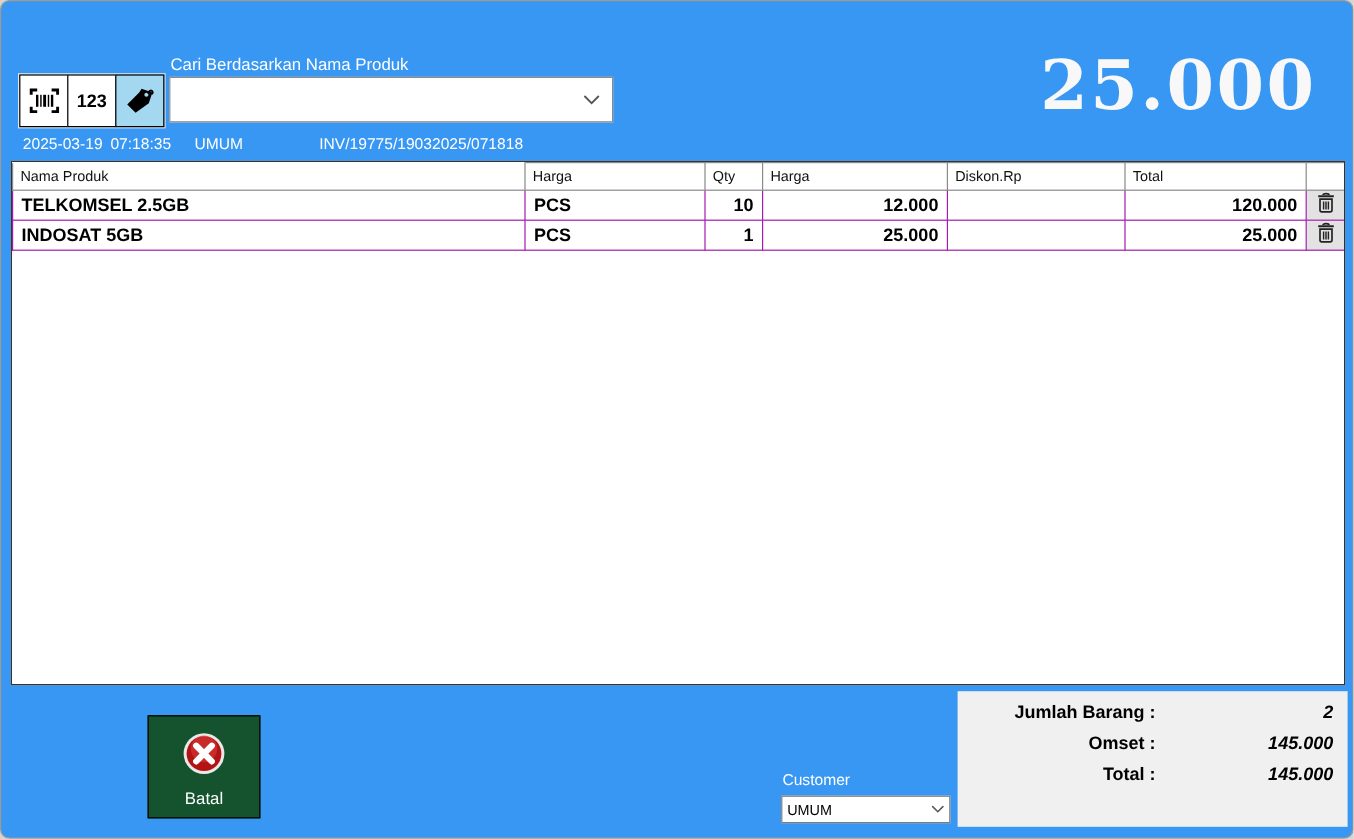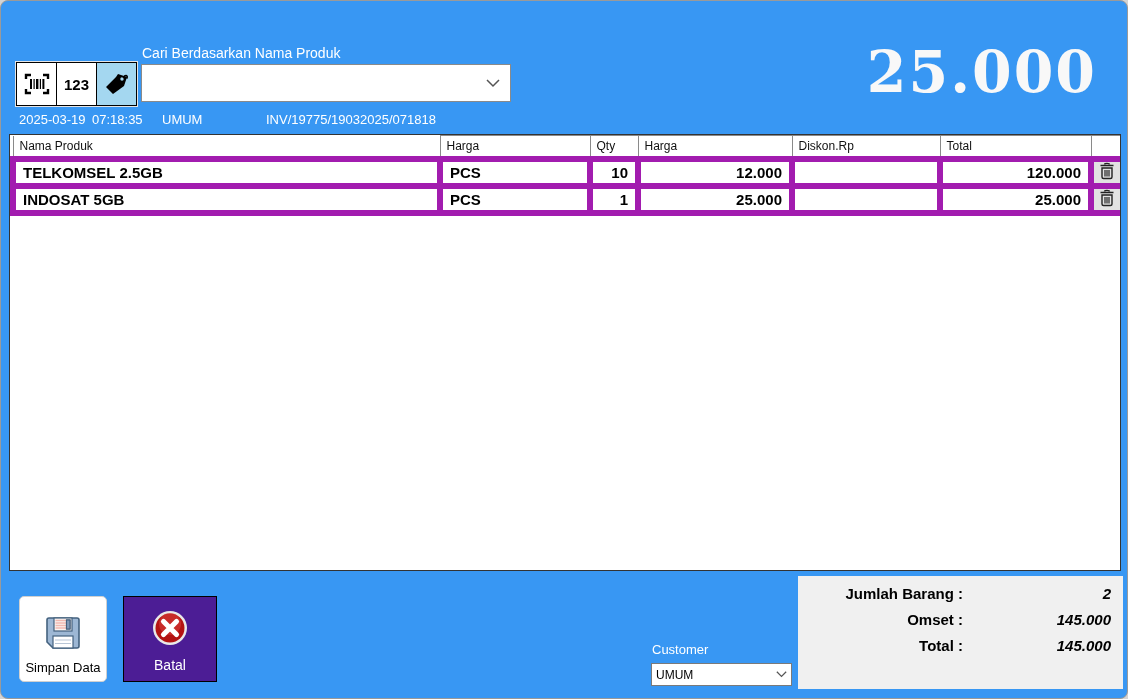--- a/index.html
+++ b/index.html
@@ -25,30 +25,30 @@
   .info-row { position:absolute; left:0; top:111px; width:700px; height:20px; color:#fff; font-size:13px; }
   .info-row span { position:absolute; white-space:nowrap; }
   .info-date { left:18px; } .info-time { left:91px; } .info-cust { left:161px; } .info-inv { left:265px; }
 
   .big-amount { position:absolute; right:30px; top:40px; color:#f8f8f8; font-family:"DejaVu Serif", serif; font-weight:bold; font-size:57px; line-height:1.1; letter-spacing:2px; }
 
   
   .grid-panel { position:absolute; left:8px; top:133px; width:1112px; height:437px; background:#fff; border:1px solid #333; overflow:hidden; }
   table.grid { border-collapse:collapse; table-layout:fixed; width:1110px; }
   table.grid th { font-size:12px; font-weight:normal; text-align:left; color:#111; height:23px; padding:0 6px; border:1px solid #8a8a8a; background:#fff;margin-top:36px; }
-  table.grid td { font-size:15px; font-weight:bold; color:#000; height:25px; padding:0 7px; border:6px solid #a21caf; overflow:hidden; white-space:nowrap; }
+  table.grid td { font-size:15px; font-weight:bold; color:#000; height:25px; padding:0 7px; border:1px solid #a21caf; overflow:hidden; white-space:nowrap; }
   table.grid .num { text-align:right; }
   table.grid td.del-cell { background:#e2e2e2; padding:0; text-align:center; cursor:pointer; }
   table.grid tr:first-child th:first-child { border-top:none; }
 
   
   .save-btn { position:absolute; left:18px; top:595px; width:88px; height:86px; background:#fff; border:1px solid #d0d0d0; border-radius:5px; display:flex; flex-direction:column; align-items:center; justify-content:flex-end; padding-bottom:6px; cursor:pointer; }
   .save-btn svg { margin-bottom:8px; }
   .save-btn .lbl { font-size:13px; color:#000; }
-  .cancel-btn { position:absolute; left:122px; top:595px; width:94px; height:86px; background:#4c1d95; border:1px solid #000; display:flex; flex-direction:column; align-items:center; justify-content:flex-end; padding-bottom:8px; cursor:pointer; }
+  .cancel-btn { position:absolute; left:122px; top:595px; width:94px; height:86px; background:#14532d; border:1px solid #000; display:flex; flex-direction:column; align-items:center; justify-content:flex-end; padding-bottom:8px; cursor:pointer; }
   .cancel-btn svg { margin-bottom:10px; }
   .cancel-btn .lbl { font-size:14px; color:#fff; }
 
   .customer-label { position:absolute; left:651px; top:641px; color:#fff; font-size:13px; }
   .customer-combo { position:absolute; left:650px; top:662px; width:141px; height:23px; background:#fff; border:1px solid #7a7a7a; display:flex; align-items:center; padding:0 4px; cursor:pointer; }
   .customer-combo .val { flex:1; font-size:12px; color:#000; }
 
   .summary { position:absolute; left:797px; top:575px; width:325px; height:113px; background:#f0f0f0; padding-top:4px; }
   .sum-row { display:flex; align-items:center; height:26px; }
   .sum-row .s-label { flex:1; text-align:right; font-size:15px; font-weight:bold; color:#000; padding-right:8px; }
@@ -156,36 +156,20 @@
             <line x1="6" y1="8" x2="6" y2="14.5" stroke="#222" stroke-width="1.2"></line>
             <line x1="8" y1="8" x2="8" y2="14.5" stroke="#222" stroke-width="1.2"></line>
             <line x1="10" y1="8" x2="10" y2="14.5" stroke="#222" stroke-width="1.2"></line>
           </svg>
         </td>
       </tr>
     </tbody>
       </table>
   </div>
 
-  <button class="save-btn">
-    <svg width="38" height="38" viewBox="0 0 38 38">
-      <path d="M5 4 h28 a2 2 0 0 1 2 2 v26 a2 2 0 0 1 -2 2 h-24 l-6 -6 v-22 a2 2 0 0 1 2 -2 z" fill="#9db7d4" stroke="#44627f" stroke-width="1.6"></path>
-      <rect x="10" y="4" width="18" height="13" fill="#faf4f2" stroke="#44627f" stroke-width="1.2"></rect>
-      <line x1="11.5" y1="6.5" x2="26.5" y2="6.5" stroke="#f0b8b0" stroke-width="1.3"></line>
-      <line x1="11.5" y1="9" x2="26.5" y2="9" stroke="#f0b8b0" stroke-width="1.3"></line>
-      <line x1="11.5" y1="11.5" x2="26.5" y2="11.5" stroke="#f0b8b0" stroke-width="1.3"></line>
-      <line x1="11.5" y1="14" x2="26.5" y2="14" stroke="#f0b8b0" stroke-width="1.3"></line>
-      <rect x="22.5" y="6" width="3.5" height="9" fill="#5d7florece" stroke="#44627f" stroke-width="1.1"></rect>
-      <rect x="22.5" y="6" width="3.5" height="9" fill="#7e99b8" stroke="#44627f" stroke-width="1.1"></rect>
-      <rect x="9" y="22" width="20" height="12" fill="#fff" stroke="#44627f" stroke-width="1.2"></rect>
-      <line x1="11" y1="26" x2="27" y2="26" stroke="#b9c6d6" stroke-width="1.2"></line>
-      <line x1="11" y1="29.5" x2="27" y2="29.5" stroke="#b9c6d6" stroke-width="1.2"></line>
-    </svg>
-    <span class="lbl">Simpan Data</span>
-  </button>
 
   <button class="cancel-btn">
     <svg width="38" height="38" viewBox="0 0 38 38">
       <circle cx="19" cy="19" r="17" fill="#e9e9e9"></circle>
       <circle cx="19" cy="19" r="14.5" fill="#b31312"></circle>
       <circle cx="19" cy="15" r="11" fill="#d8403c" opacity="0.55"></circle>
       <path d="M12.5 12.5 L25.5 25.5 M25.5 12.5 L12.5 25.5" stroke="#fff" stroke-width="5.2" stroke-linecap="round"></path>
     </svg>
     <span class="lbl">Batal</span>
   </button>

